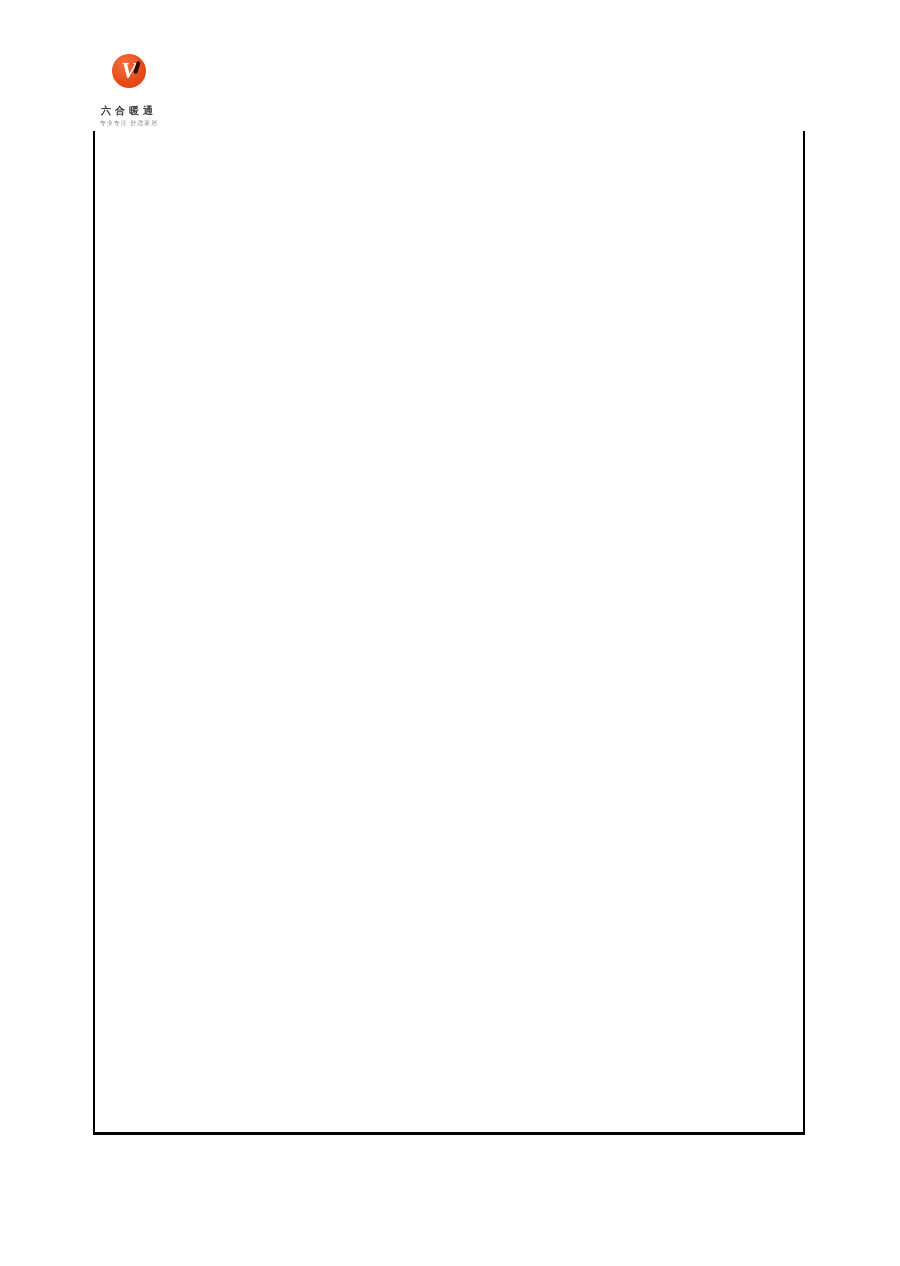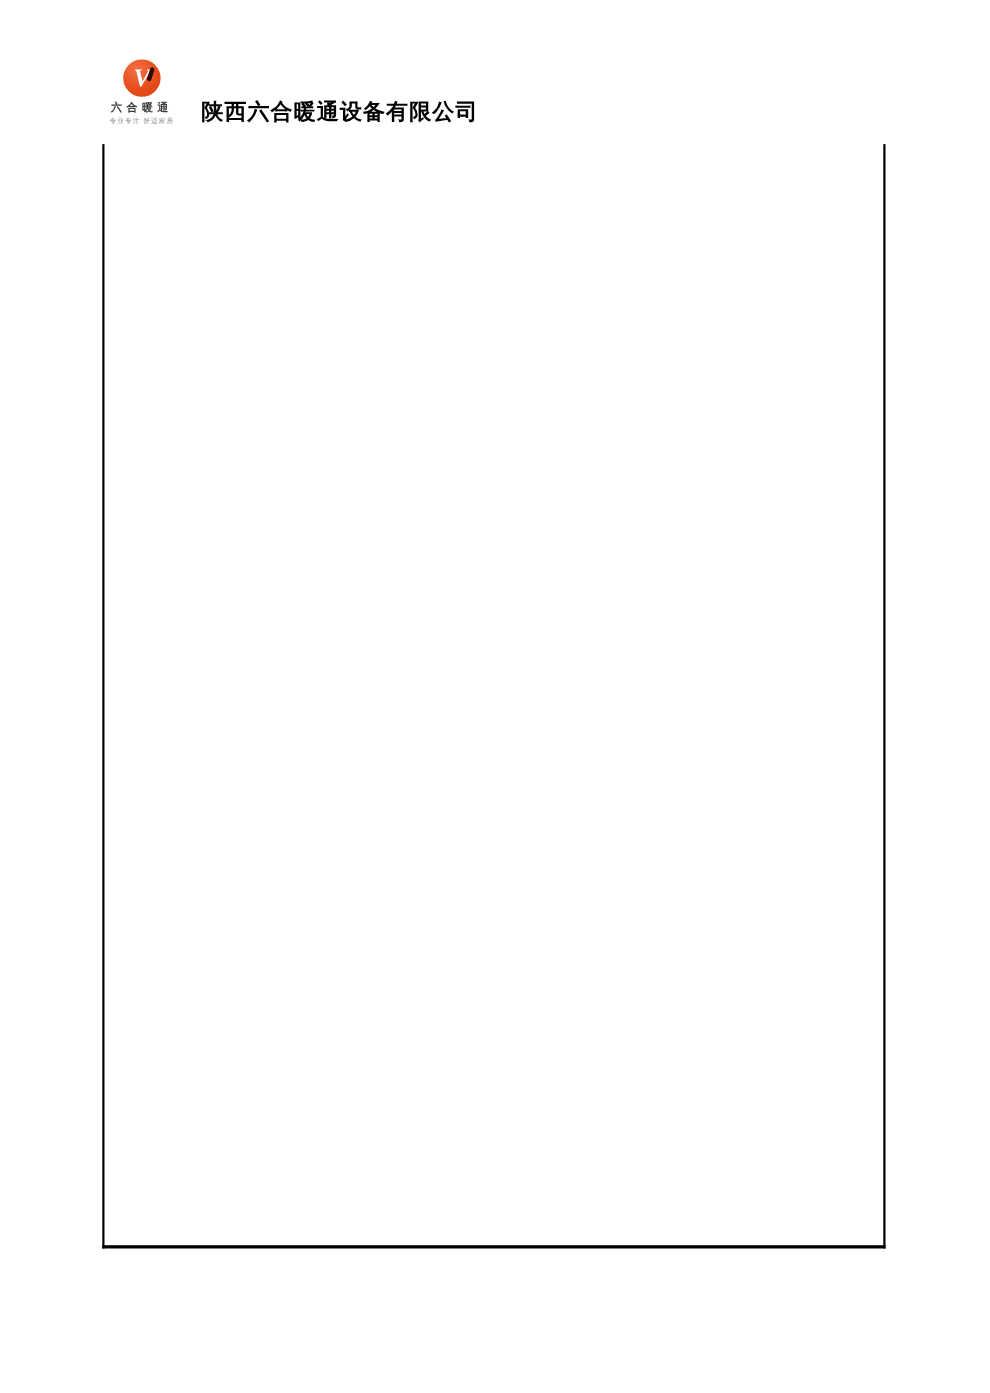--- a/index.html
+++ b/index.html
@@ -25,21 +25,21 @@
     display:flex;align-items:center;justify-content:center;
     color:#ffffff;font-family:"Liberation Serif",serif;
     font-style:italic;font-weight:bold;font-size:23px;line-height:1;
     padding-bottom:2px;box-sizing:border-box;
   }
   .logo-swoosh{
     position:absolute;right:7px;top:7px;width:4px;height:13px;
     background:#2a0e05;border-radius:2px;transform:rotate(18deg);
   }
   .logo-name{
-    margin-top:3px;font-family:"Liberation Sans","DejaVu Sans",sans-serif;
+    margin-top:16px;font-family:"Liberation Sans","DejaVu Sans",sans-serif;
     font-weight:bold;font-size:10px;letter-spacing:4px;color:#3b3b3b;white-space:nowrap;
   }
   .logo-tagline{
     margin-top:1px;font-family:"Liberation Sans","DejaVu Sans",sans-serif;
     font-size:6px;letter-spacing:1px;color:#8a8a8a;white-space:nowrap;
   }
   .company-title{
     position:absolute;left:183px;top:88px;
     font-family:"Liberation Sans","DejaVu Sans",sans-serif;
     font-weight:bold;font-size:20px;letter-spacing:1px;color:#000;
@@ -62,17 +62,16 @@
 
   <div class="logo">
     <div class="logo-circle">
       <span class="logo-v">V</span>
       <span class="logo-swoosh"></span>
     </div>
     <div class="logo-name">六合暖通</div>
     <div class="logo-tagline">专业专注 舒适家居</div>
   </div>
 
-  <div class="company-title">陕西六合暖通设备有限公司</div>
 
   <div class="proj-table"></div>
 
 </div>
 
 </body></html>

